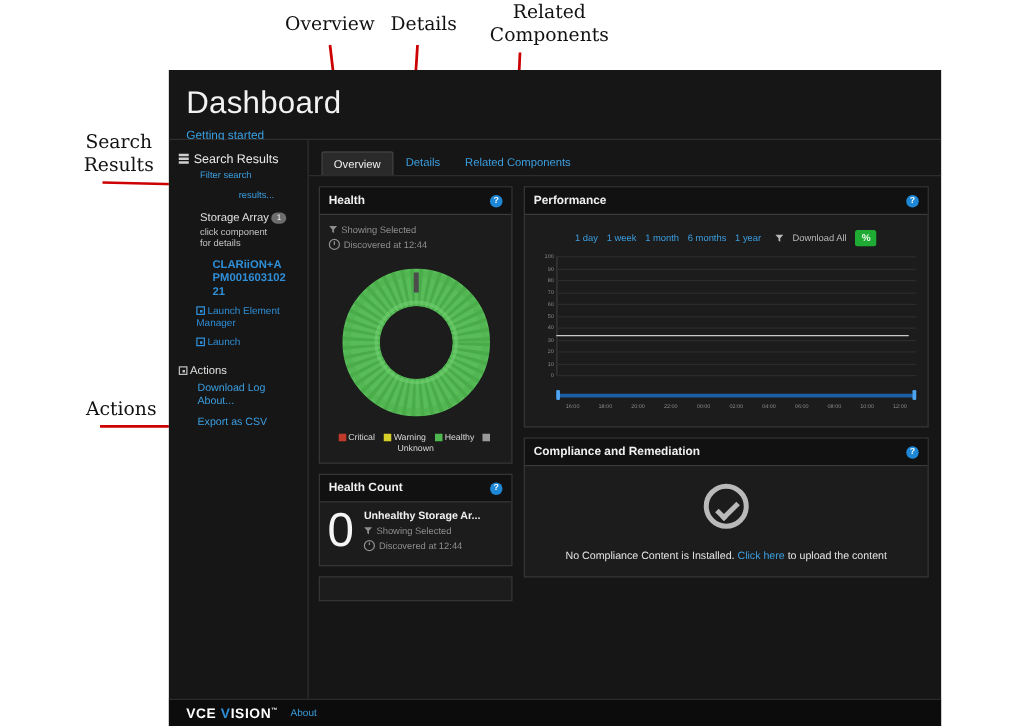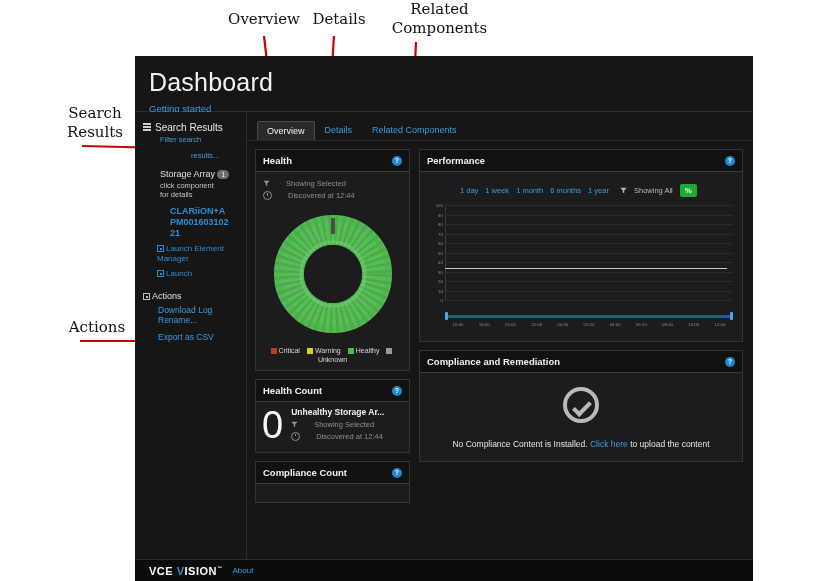--- a/index.html
+++ b/index.html
@@ -83,21 +83,21 @@
   .panel-hd{
     display:flex;align-items:center;justify-content:space-between;
     background:#111111;border-bottom:1px solid #3a3a3a;padding:5px 7px;
   }
   .panel-hd .t{font-size:9.5px;color:#f0f0f0;font-weight:bold;}
   .help{
     width:10px;height:10px;border-radius:50%;background:#1e88d6;color:#fff;
     font-size:7px;line-height:10px;text-align:center;font-weight:bold;cursor:pointer;
   }
   .panel-bd{padding:7px;}
-  .meta{display:flex;align-items:center;gap:16px;font-size:7.5px;color:#8e8e8e;margin-bottom:3px;}
+  .meta{display:flex;align-items:center;gap:3px;font-size:7.5px;color:#8e8e8e;margin-bottom:3px;}
   .funnel{width:7px;height:7px;flex:0 0 7px;}
   .clock{width:7px;height:7px;border:1px solid #8e8e8e;border-radius:50%;flex:0 0 7px;position:relative;}
   .clock::after{content:"";position:absolute;left:2.5px;top:1.3px;width:1px;height:2.6px;background:#8e8e8e;}
   
   .donut-wrap{height:142px;display:flex;align-items:center;justify-content:center;}
   .legend{display:flex;align-items:center;justify-content:center;gap:7px;font-size:7px;color:#d8d8d8;margin-top:2px;}
   .legend span.sw{display:inline-block;width:6px;height:6px;margin-right:2px;vertical-align:-1px;}
   .unknown{text-align:center;font-size:7px;color:#d8d8d8;margin-top:2px;}
   
   .metric-row{display:flex;align-items:center;gap:5px;}
@@ -214,21 +214,21 @@
       <div class="sb-ind">
         <span class="icon-sq"></span><span>Launch Element Manager</span>
       </div>
       <div class="sb-ind">
         <span class="icon-sq"></span><span>Launch</span>
       </div>
 
       <div class="actions-hd">
         <span class="icon-sq grey"></span><span>Actions</span>
       </div>
-      <div class="sb-act lnk">Download Log Rename...</div>
+      <div class="sb-act lnk">Download Log About...</div>
       <div class="sb-act lnk" style="margin-top:7px;">Export as CSV</div>
     </div>
 
     <div class="main">
       <div class="tabs">
         <div class="tab active">Overview</div>
         <div class="tab">Details</div>
         <div class="tab">Related Components</div>
       </div>
 
@@ -289,24 +289,20 @@
                 </div>
                 <div class="meta">
                   <span class="clock"></span>
                   <span>Discovered at 12:44</span>
                 </div>
               </div>
             </div>
           </div>
 
           <div class="panel">
-            <div class="panel-hd">
-              <div class="t">Compliance Count</div>
-              <div class="help">?</div>
-            </div>
             <div style="height:18px;"></div>
           </div>
         </div>
 
         <div class="col-right">
 
           <div class="panel">
             <div class="panel-hd">
               <div class="t">Performance</div>
               <div class="help">?</div>
@@ -314,21 +310,21 @@
             <div class="panel-bd">
               <div class="ranges">
                 <span class="lnk">1 day</span>
                 <span class="lnk">1 week</span>
                 <span class="lnk">1 month</span>
                 <span class="lnk">6 months</span>
                 <span class="lnk">1 year</span>
                 <svg class="funnel" style="margin-left:4px" viewBox="0 0 10 10">
                     <path d="M0.5,1 L9.5,1 L6,5 L6,9 L4,8 L4,5 z" fill="#b9b9b9"></path>
                   </svg>
-                <span class="showing">Showing All</span>
+                <span class="showing">Download All</span>
                 <span class="pct-btn">%</span>
               </div>
 
               <div class="chart" id="chart">
                 <div class="yaxis"></div>
               <div class="gl" style="top: 95px;"></div>
                   <div class="ylab" style="top: 95px;">0</div>
                   <div class="gl" style="top: 85.5px;"></div>
                   <div class="ylab" style="top: 85.5px;">10</div>
                   <div class="gl" style="top: 76px;"></div>

